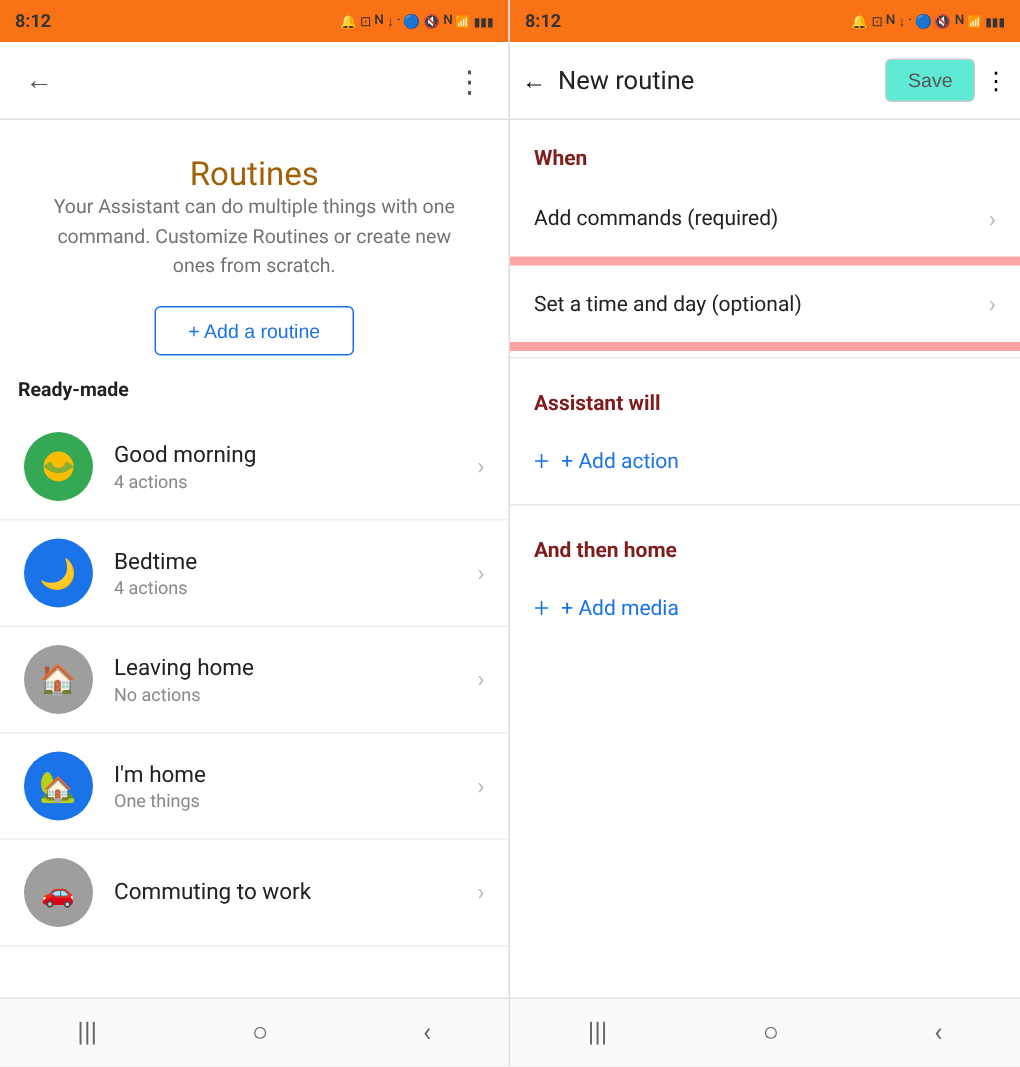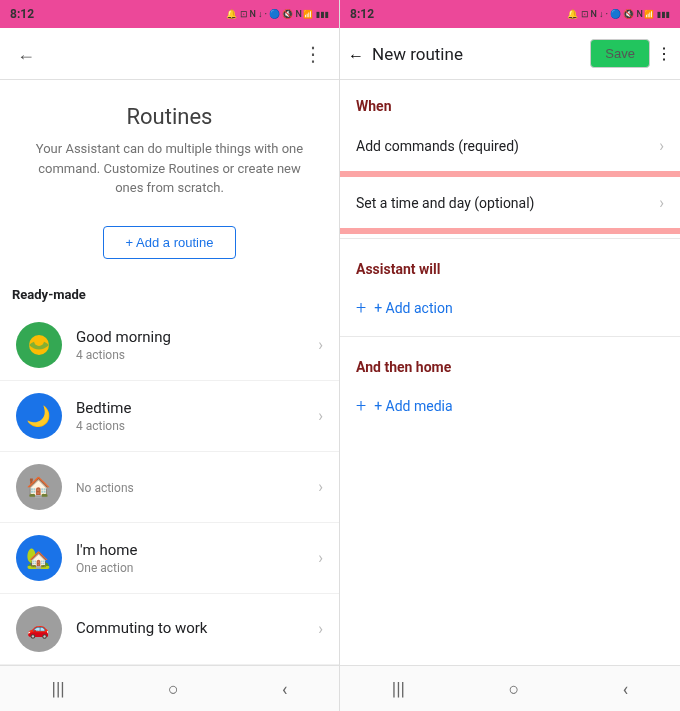--- a/index.html
+++ b/index.html
@@ -18,21 +18,21 @@
       background: #fff;
       display: flex;
       flex-direction: column;
       overflow: hidden;
       border-right: 1px solid #ddd;
     }
 
     
     .status-bar {
       height: 28px;
-      background: #ec4899;
+      background: #f97316;
       display: flex;
       align-items: center;
       justify-content: space-between;
       padding: 0 10px;
       font-size: 11px;
       font-weight: 500;
       color: #333;
     }
     .status-bar .time { font-weight: 700; font-size: 12px; }
     .status-icons { display: flex; align-items: center; gap: 2px; font-size: 9px; }
@@ -58,34 +58,34 @@
     }
 
     
     .routines-header {
       text-align: center;
       padding: 24px 24px 16px;
     }
     .routines-header h1 {
       font-size: 22px;
       font-weight: 400;
-      color: #404040;
-      margin-bottom: 10px;
+      color: #a16207;
+      margin-bottom: 0;
     }
     .routines-header p {
       font-size: 13px;
       color: #737373;
       line-height: 1.5;
     }
 
     .add-routine-btn {
       display: flex;
       align-items: center;
       justify-content: center;
-      margin: 12px auto;
+      margin: 0 auto;
       border: 1.5px solid #1a73e8;
       border-radius: 4px;
       padding: 8px 22px;
       color: #1a73e8;
       font-size: 13px;
       font-weight: 500;
       cursor: pointer;
       width: fit-content;
       background: white;
     }
@@ -173,21 +173,21 @@
     .new-routine-topbar .right {
       display: flex; align-items: center; gap: 6px;
     }
     .save-btn {
       padding: 6px 14px;
       border: 1px solid #ccc;
       border-radius: 4px;
       font-size: 13px;
       color: #555;
       cursor: pointer;
-      background: #22c55e;
+      background: #5eead4;
     }
 
     .nr-content {
       flex: 1;
       overflow-y: auto;
     }
 
     .nr-section-header {
       font-size: 14px;
       font-weight: 700;
@@ -287,32 +287,33 @@
         <div class="routine-sub">4 actions</div>
       </div>
       <span class="chevron">›</span>
     </div>
 
     <div class="routine-item">
       <div class="routine-icon icon-leaving">
         <span style="color:white; font-size:20px;">🏠</span>
       </div>
       <div class="routine-text">
+        <div class="routine-name">Leaving home</div>
         <div class="routine-sub">No actions</div>
       </div>
       <span class="chevron">›</span>
     </div>
 
     <div class="routine-item">
       <div class="routine-icon icon-home">
         <span style="color:white; font-size:20px;">🏡</span>
       </div>
       <div class="routine-text">
         <div class="routine-name">I'm home</div>
-        <div class="routine-sub">One action</div>
+        <div class="routine-sub">One things</div>
       </div>
       <span class="chevron">›</span>
     </div>
 
     <div class="routine-item">
       <div class="routine-icon icon-commute">
         <span style="color:white; font-size:18px;">🚗</span>
       </div>
       <div class="routine-text">
         <div class="routine-name">Commuting to work</div>

